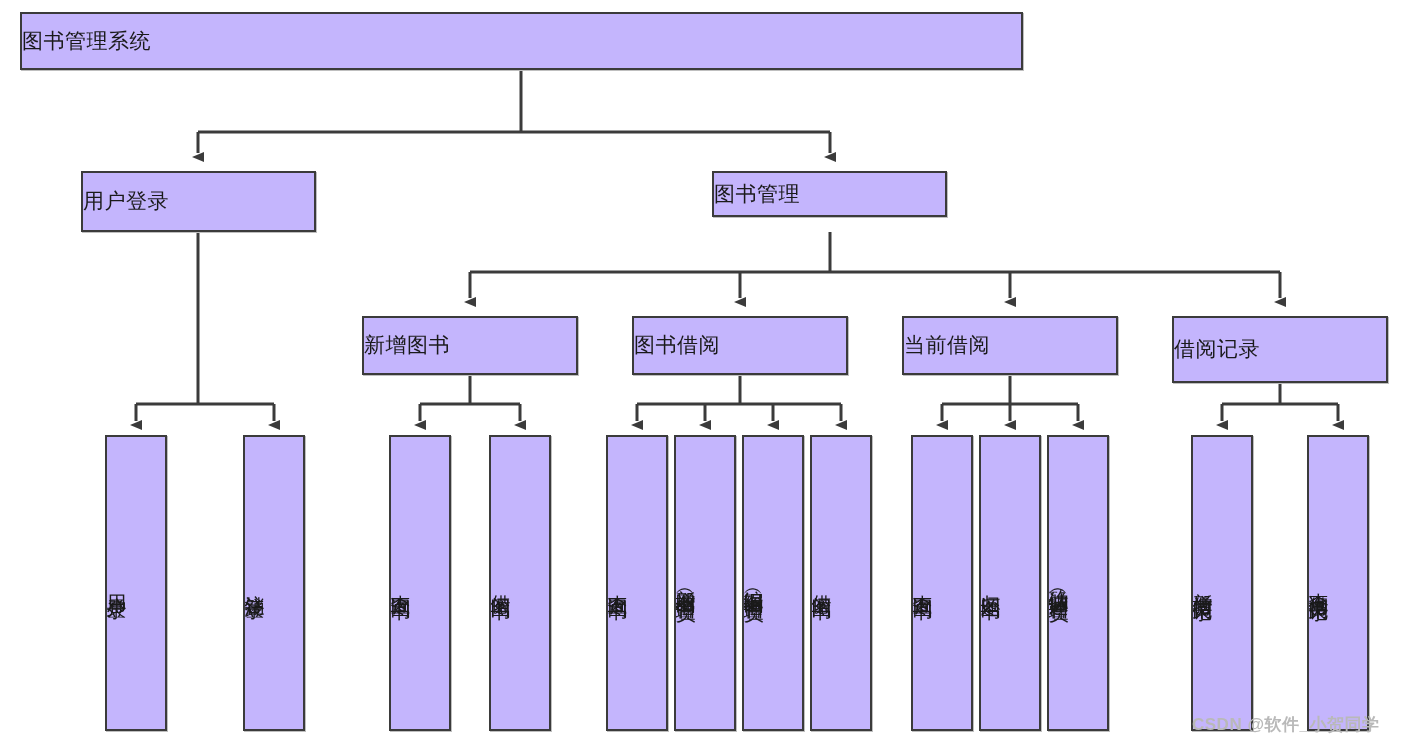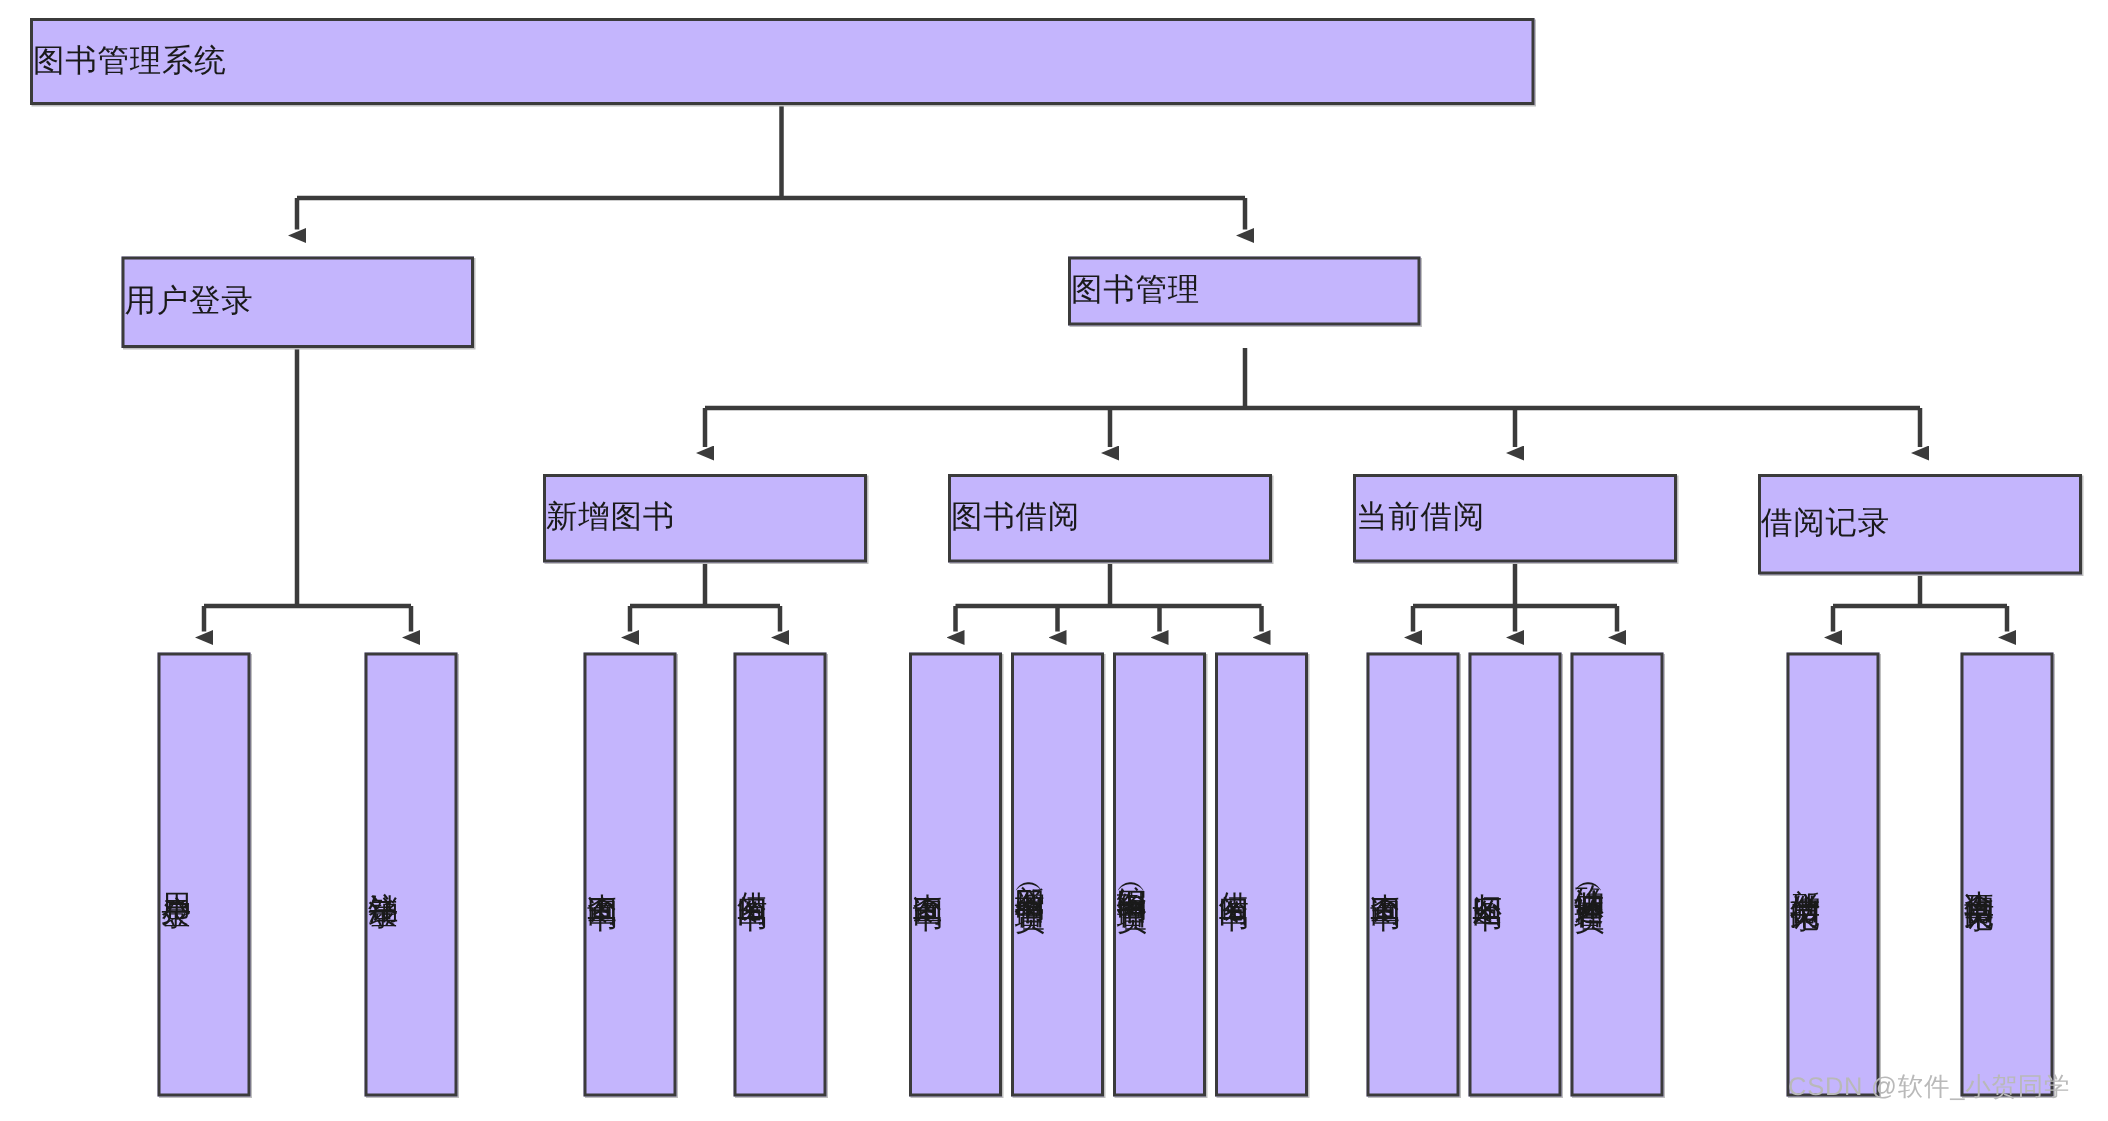--- a/index.html
+++ b/index.html
@@ -56,20 +56,21 @@
     line-height: 1;
   }
   .watermark {
     position: absolute;
     font-family: "Liberation Sans", "DejaVu Sans", sans-serif;
     font-size: 17px;
     color: #b9b9b9;
     white-space: nowrap;
     pointer-events: none;
     letter-spacing: 0.5px;
+    font-weight: bold;
   }
 </style>
 </head>
 <body>
 
 <div id="diagram-root">
 
   <svg class="diagram-canvas" viewBox="0 0 1405 747" xmlns="http://www.w3.org/2000/svg">
     <defs>
       <marker id="arrow" markerWidth="10" markerHeight="12" refX="1" refY="6" orient="auto" markerUnits="userSpaceOnUse">

